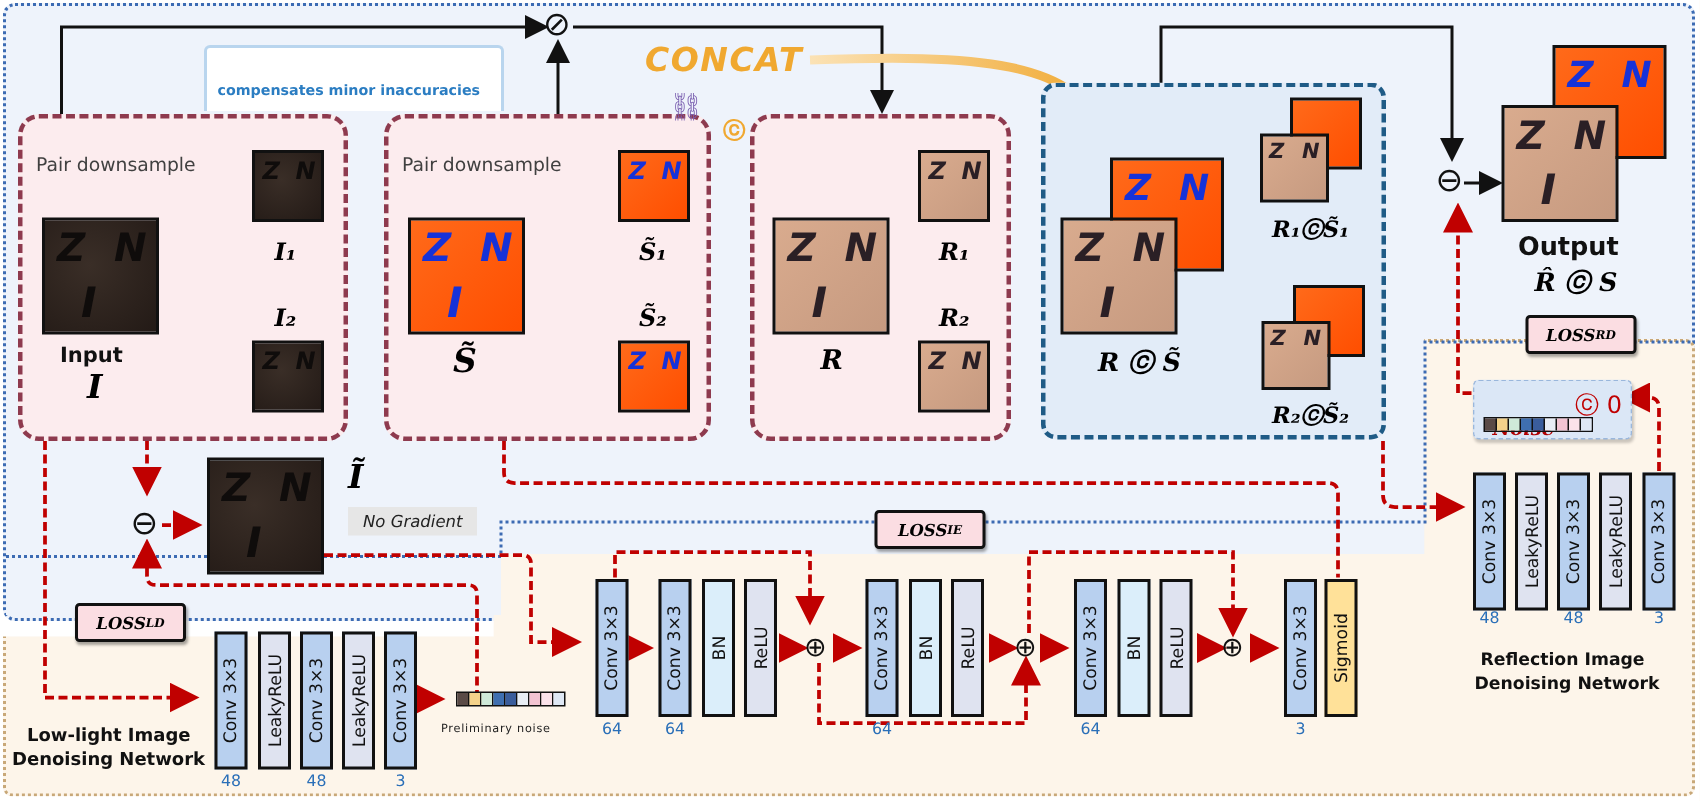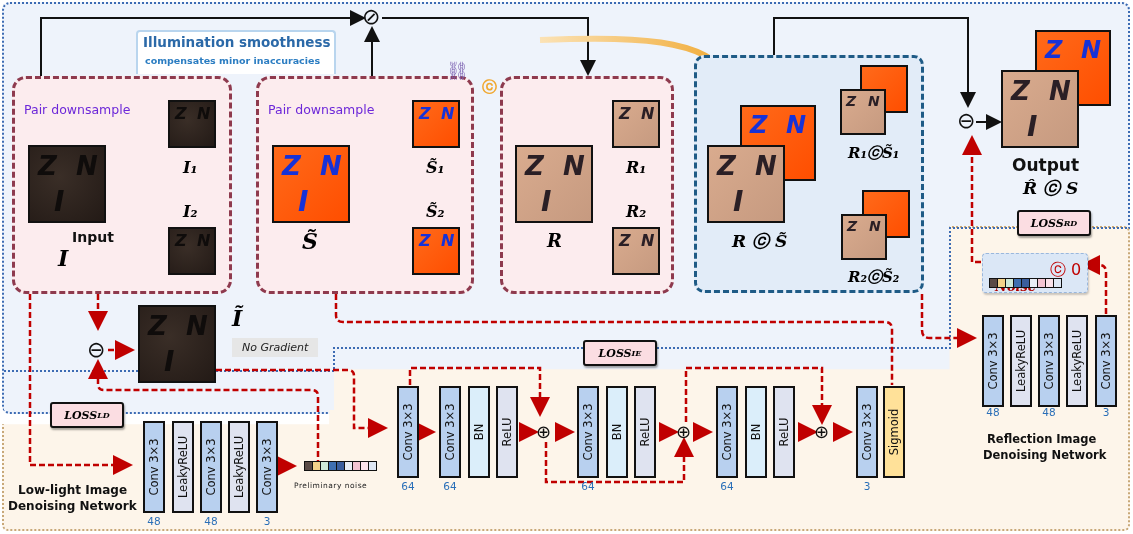--- a/index.html
+++ b/index.html
@@ -1,21 +1,21 @@
 <!DOCTYPE html>
 <html><head>
 <meta charset="utf-8">
 <style>
   html,body{margin:0;padding:0;background:#ffffff;}
   body{width:1133px;height:534px;position:relative;overflow:hidden;font-family:"DejaVu Sans",sans-serif;}
   #stage{position:absolute;left:0;top:0;width:1133px;height:534px;}
   .abs{position:absolute;}
   .txt{position:absolute;white-space:nowrap;}
   .serif-i{font-family:"DejaVu Serif",serif;font-style:italic;font-weight:bold;}
-  .lbl{font-family:"DejaVu Sans",sans-serif;font-size:12.5px;color:#6d28d9;}
+  .lbl{font-family:"DejaVu Sans",sans-serif;font-size:12.5px;color:#404040;}
   .bold-lbl{font-family:"DejaVu Sans",sans-serif;font-weight:bold;color:#111;}
   .layer{position:absolute;width:22px;height:92px;border:2px solid #111;box-sizing:border-box;display:flex;align-items:center;justify-content:center;}
   .layer span{transform:rotate(-90deg);white-space:nowrap;font-size:11.5px;color:#111;font-family:"DejaVu Sans",sans-serif;}
   .ch{position:absolute;font-size:10.5px;color:#2a6fb8;width:30px;text-align:center;font-family:"DejaVu Sans",sans-serif;}
   .thumb{position:absolute;border:2.5px solid #111;box-sizing:border-box;overflow:hidden;}
   .thumb.dark{background:radial-gradient(circle at 40% 40%,#3a2e27,#231a16);}
   .thumb.orange{background:linear-gradient(135deg,#ff6a1a,#ff4e00);}
   .thumb.refl{background:linear-gradient(135deg,#d9ab8e,#c69a80);}
   .thumb .g{position:absolute;font-family:"DejaVu Sans",sans-serif;font-weight:bold;font-style:italic;}
   .loss{position:absolute;background:#fbdde2;border:2px solid #111;border-radius:3px;box-shadow:1px 2px 2px rgba(0,0,0,.35);font-family:"DejaVu Serif",serif;font-style:italic;font-weight:bold;font-size:11px;display:flex;align-items:center;justify-content:center;}
@@ -89,34 +89,34 @@
       <path d="M686,422 L686,368 L822,368 L822,420" marker-end="url(#ar)"></path>
       <path d="M802,432 L813,432" marker-end="url(#ar)"></path>
       <path d="M834,432 L848,432" marker-end="url(#ar)"></path>
       <path d="M922,294 L922,330 Q922,338 930,338 L972,338" marker-end="url(#ar)"></path>
       <path d="M1106,314 L1106,272 Q1106,265 1099,265 L1085,265" marker-end="url(#ar)"></path>
       <path d="M990,262 L972,262 L972,140" marker-end="url(#ar)"></path>
     </g>
   </svg>
 
   <div class="abs" style="left:136px;top:30px;width:196px;height:42px;background:#ffffff;border:2px solid #b9d5ee;border-bottom:none;border-radius:4px 4px 0 0;"></div>
-  <div class="txt" style="left:143px;top:34px;font-size:13.5px;font-weight:bold;color:#2b69a8;">Illumination smoothness</div>
   <div class="txt" style="left:145px;top:55px;font-size:9.5px;font-weight:bold;color:#2b7dc2;">compensates minor inaccuracies</div>
 
+  <div class="txt" style="left:430px;top:28px;font-size:22px;font-weight:bold;font-style:italic;color:#f0a830;letter-spacing:1px;">CONCAT</div>
 
   <div class="txt" style="left:362px;top:4px;font-size:22px;color:#111;line-height:26px;">⊘</div>
 
   <div class="panel" style="left:12px;top:76px;width:220px;height:218px;background:#fcecee;border:3px dashed #8e3a4e;border-radius:14px;"></div>
   <div class="txt lbl" style="left:24px;top:102px;">Pair downsample</div>
   <div class="thumb dark" style="left:28px;top:145px;width:78px;height:78px;">
       <span class="g" style="left:8px;top:4px;font-size:26px;color:#0f0c0b;">Z</span>
       <span class="g" style="left:46px;top:4px;font-size:26px;color:#0f0c0b;">N</span>
       <span class="g" style="left:24px;top:38px;font-size:28px;color:#0f0c0b;">I</span>
     </div>
-  <div class="txt bold-lbl" style="left:40px;top:229px;font-size:14px;margin-left:32px;">Input</div>
+  <div class="txt bold-lbl" style="left:40px;top:229px;font-size:14px;">Input</div>
   <div class="txt serif-i" style="left:58px;top:245px;font-size:22px;">I</div>
   <div class="thumb dark" style="left:168px;top:100px;width:48px;height:48px;">
       <span class="g" style="left:5px;top:2px;font-size:16px;color:#0f0c0b;">Z</span>
       <span class="g" style="left:27px;top:2px;font-size:16px;color:#0f0c0b;">N</span>
     </div>
   <div class="txt serif-i" style="left:183px;top:158px;font-size:16px;">I₁</div>
   <div class="txt serif-i" style="left:183px;top:202px;font-size:16px;">I₂</div>
   <div class="thumb dark" style="left:168px;top:227px;width:48px;height:48px;">
       <span class="g" style="left:5px;top:2px;font-size:16px;color:#0f0c0b;">Z</span>
       <span class="g" style="left:27px;top:2px;font-size:16px;color:#0f0c0b;">N</span>

